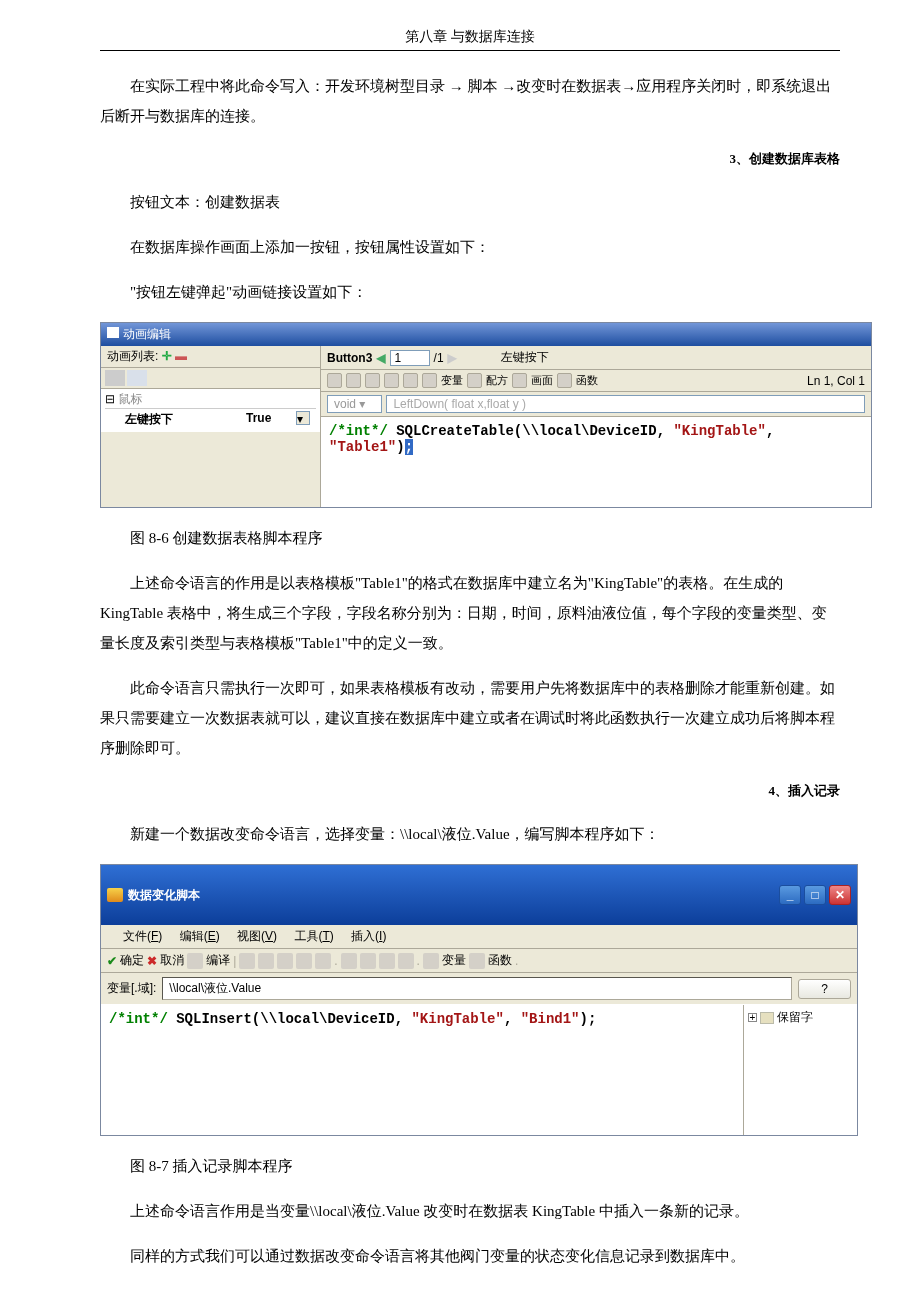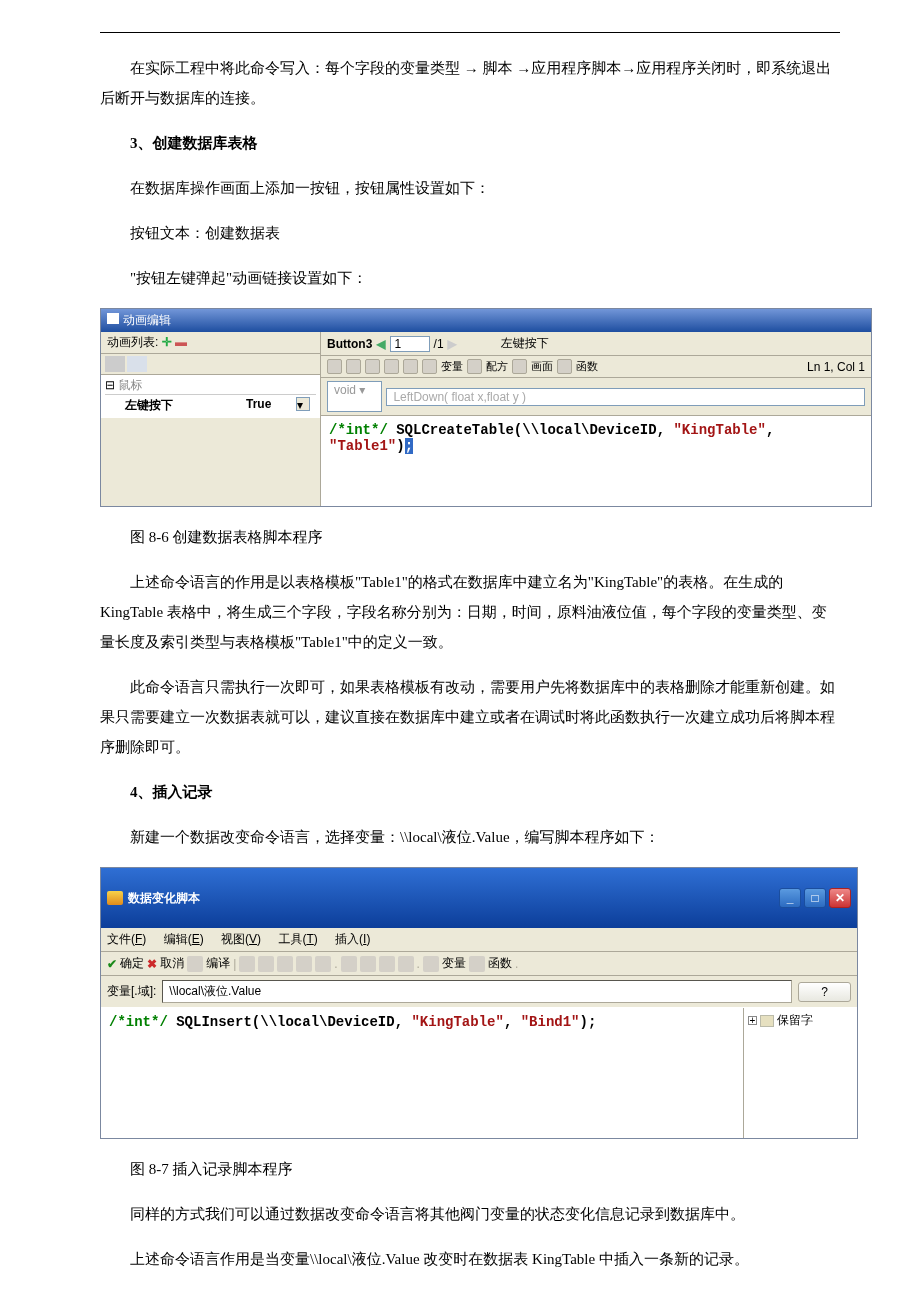--- a/index.html
+++ b/index.html
@@ -1,21 +1,21 @@
 <!DOCTYPE html>
 <html><head>
 <meta charset="utf-8">
 <style>
 * { box-sizing: border-box; }
 body { margin: 0; background: #fff; font-family: "SimSun", serif; color: #000; }
 .page { width: 920px; min-height: 1302px; margin: 0 auto; padding: 28px 80px 40px 100px; position: relative; }
 .page-header { text-align: center; font-size: 14px; margin-bottom: 4px; }
 .header-divider { border: 0; border-top: 1px solid #000; margin: 4px 0 20px 0; }
 .body-text { font-size: 15px; line-height: 2.0; text-indent: 2em; }
-.heading { font-size: 15px; font-weight: bold; line-height: 2.0; text-indent: 2em; }
+.heading { font-size: 13px; font-weight: bold; line-height: 2.0; text-indent: 2em; text-align: right; }
 .screenshot { margin: 8px 0 12px 0; border: 1px solid #7b88a0; }
 .screenshot-caption { font-size: 15px; line-height: 2.0; text-indent: 2em; }
 .sc1 { width: 772px; font-family: "Tahoma","SimSun",sans-serif; font-size: 12px; }
 .sc1-title { background: linear-gradient(#7296d8,#1e4ea0); color: #fff; padding: 3px 6px; }
 .sc1-title-icon { display: inline-block; width: 12px; height: 11px; background: #fff; margin-right: 4px; }
 .sc1-body { display: flex; background: #ece9d8; }
 .sc1-left { width: 220px; border-right: 1px solid #aca899; }
 .sc1-left-row1 { padding: 2px 6px; border-bottom: 1px solid #aca899; }
 .plus { color: #2a4; font-weight: bold; }
 .minus { color: #c55; font-weight: bold; }
@@ -29,58 +29,59 @@
 .sc1-tree-cell2 { width: 50px; font-weight: bold; }
 .sc1-drop { width: 14px; height: 14px; background: #ece9d8; border: 1px solid #7f9db9; display: inline-block; }
 .sc1-right { flex: 1; background: #ece9d8; }
 .sc1-right-row { padding: 3px 6px; border-bottom: 1px solid #aca899; display: flex; align-items: center; gap: 4px; }
 .btn-label { font-weight: bold; }
 .spin-box { border: 1px solid #7f9db9; background: #fff; padding: 0 4px; display: inline-block; width: 40px; }
 .arrow-btn { color: #4a6; font-weight: bold; }
 .sc1-status { margin-left: auto; }
 .sc1-tb-icon { display: inline-block; width: 15px; height: 15px; background: #d4d0c8; border: 1px solid #aca899; border-radius: 2px; }
 .sc1-tblbl { font-size: 11px; }
-.void-sel { border: 1px solid #7f9db9; background: #fff; padding: 1px 16px 14px 6px; color: #999; }
+.void-sel { border: 1px solid #7f9db9; background: #fff; padding: 1px 16px 1px 6px; color: #999; }
 .protobox { border: 1px solid #7f9db9; background: #fff; color: #aaa; padding: 1px 6px; flex: 1; }
 .sc1-code { background: #fff; height: 90px; padding: 6px 8px; font-family: "Courier New", monospace; font-size: 14px; font-weight: bold; }
 .ck-comment { color: #008000; margin-top: 20px; }
 .ck-str { color: #a31515; }
 .ck-cursor { background: #316ac5; color: #fff; }
 .sc2 { width: 758px; font-family: "Tahoma","SimSun",sans-serif; font-size: 12px; }
 .sc2-title { background: linear-gradient(#2f6fd4,#0c3e9a); color: #fff; padding: 20px 6px; display: flex; align-items: center; }
 .sc2-t-icon { width: 16px; height: 14px; display: inline-block; margin-right: 5px; background: linear-gradient(#f7d24a,#e08a1b); border-radius: 2px; }
 .sc2-wbtns { margin-left: auto; display: flex; gap: 3px; }
 .sc2-wbtn { width: 22px; height: 20px; background: linear-gradient(#5a9ae0,#2c6bc1); border: 1px solid #1b4e9e; border-radius: 3px; color: #fff; text-align: center; font-weight: bold; font-size: 12px; line-height: 18px; }
 .sc2-wbtn.close { background: linear-gradient(#e88,#c33); border-color: #a22; }
-.sc2-menu { background: #ece9d8; padding: 3px 6px; border-bottom: 1px solid #aca899; }
+.sc2-menu { background: #ece9d8; padding: 3px 22px; border-bottom: 1px solid #aca899; }
 .menu-item { margin-right: 14px; }
 .menu-accel { text-decoration: underline; }
 .sc2-toolbar { background: #ece9d8; padding: 3px 6px; border-bottom: 1px solid #aca899; display: flex; align-items: center; gap: 3px; }
 .check-green { color: #1a8a1a; font-weight: bold; }
 .x-red { color: #cc2a2a; font-weight: bold; }
 .tb-ico { display: inline-block; width: 16px; height: 16px; background: #d4d0c8; border-radius: 2px; }
 .sc2-varbar { background: #ece9d8; padding: 4px 6px; border-bottom: 1px solid #fff; display: flex; align-items: center; gap: 6px; }
 .var-input { background: #fff; border: 1px inset #aca899; padding: 2px 6px; flex: 1; }
 .q-btn { background: linear-gradient(#fff,#e8e8e0); border: 1px solid #aca899; padding: 2px 22px; border-radius: 3px; }
 .sc2-body { display: flex; background: #fff; height: 130px; }
 .sc2-codepane { flex: 1; padding: 6px 8px; font-family: "Courier New", monospace; font-size: 14px; font-weight: bold; }
 .sc2-sidepane { width: 114px; border-left: 1px solid #aca899; background: #fff; font-size: 12px; padding: 4px; }
 .tree-toggle { border: 1px solid #888; display: inline-block; width: 9px; height: 9px; line-height: 7px; text-align: center; margin-right: 3px; font-size: 10px; }
 .sp-icon { display: inline-block; width: 14px; height: 12px; background: #e6e0c0; border: 1px solid #bba; margin-right: 3px; vertical-align: middle; }
 </style>
 </head>
 <body>
 
 <div class="page">
+  <div class="page-header">第八章 与数据库连接</div>
   <hr class="header-divider">
 
-  <p class="body-text">在实际工程中将此命令写入：每个字段的变量类型 → 脚本 →应用程序脚本→应用程序关闭时，即系统退出后断开与数据库的连接。</p>
+  <p class="body-text">在实际工程中将此命令写入：开发环境树型目录 → 脚本 →改变时在数据表→应用程序关闭时，即系统退出后断开与数据库的连接。</p>
   <p class="heading">3、创建数据库表格</p>
+  <p class="body-text">按钮文本：创建数据表</p>
   <p class="body-text">在数据库操作画面上添加一按钮，按钮属性设置如下：</p>
-  <p class="body-text">按钮文本：创建数据表</p>
   <p class="body-text">"按钮左键弹起"动画链接设置如下：</p>
 
   <div class="screenshot sc1">
     <div class="sc1-title">
       <span class="sc1-title-icon"></span><span>动画编辑</span>
     </div>
     <div class="sc1-body">
       <div class="sc1-left">
         <div class="sc1-left-row1">
           <span>动画列表:</span>
@@ -188,16 +189,16 @@
     </div>
     <div class="sc2-body">
       <div class="sc2-codepane"><span class="ck-comment">/*int*/</span><span> SQLInsert(\\local\DeviceID, </span><span class="ck-str">"KingTable"</span><span>, </span><span class="ck-str">"Bind1"</span><span>);</span></div>
       <div class="sc2-sidepane">
         <span class="tree-toggle">+</span><span class="sp-icon"></span><span>保留字</span>
       </div>
     </div>
   </div>
 
   <p class="screenshot-caption">图 8-7 插入记录脚本程序</p>
+  <p class="body-text">上述命令语言作用是当变量\\local\液位.Value 改变时在数据表 KingTable 中插入一条新的记录。</p>
   <p class="body-text">同样的方式我们可以通过数据改变命令语言将其他阀门变量的状态变化信息记录到数据库中。</p>
-  <p class="body-text">上述命令语言作用是当变量\\local\液位.Value 改变时在数据表 KingTable 中插入一条新的记录。</p>
 
 </div>
 
 </body></html>

